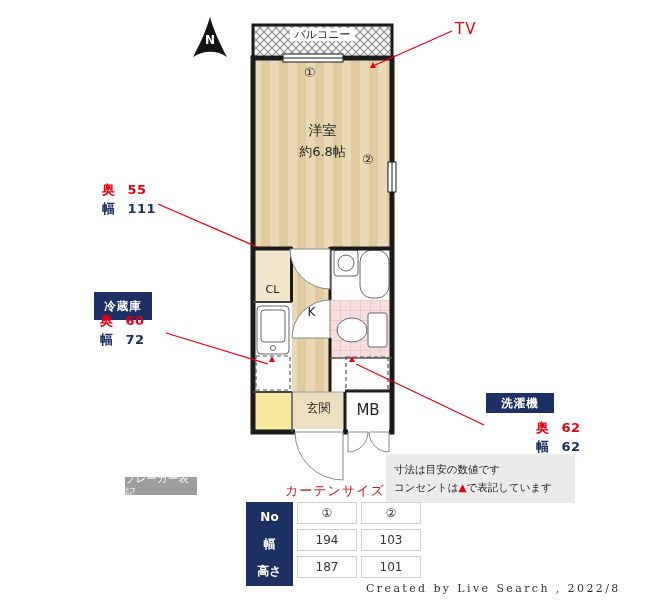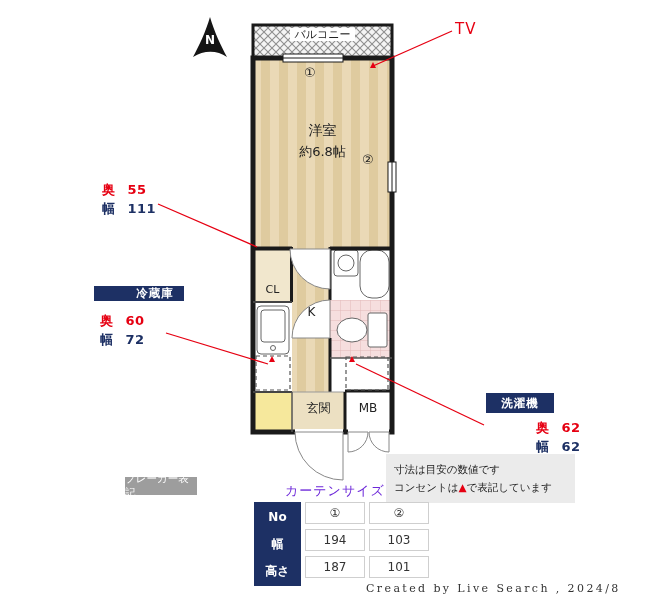--- a/index.html
+++ b/index.html
@@ -12,24 +12,24 @@
             font-size:11.5px;font-weight:bold;letter-spacing:1px;}
   .dim-line{font-size:13px;font-weight:bold;letter-spacing:0.5px;line-height:19px;white-space:nowrap;}
   .dim-line .lab{margin-right:12px;}
   .red{color:#e60012;}
   .navy{color:#1d3064;}
   .tv-label{color:#e60012;font-size:15px;letter-spacing:1px;}
   .breaker-head{background:#9d9d9d;color:#fff;font-size:10.5px;display:flex;align-items:center;justify-content:center;}
   .breaker-val{background:#fff;border:1px solid #c4c4c4;color:#e60012;font-size:16px;font-weight:bold;
                display:flex;align-items:center;justify-content:center;letter-spacing:1px;}
   .note-box{background:#ebebeb;font-size:10.5px;line-height:1.75;color:#222;padding:6px 8px;width:173px;}
-  .ct-title{font-size:13px;letter-spacing:1px;color:#6d28d9;}
+  .ct-title{font-size:13px;letter-spacing:1px;color:#b91c1c;}
   .ct-row{position:absolute;display:flex;gap:4px;}
   .ct-h{background:#1d3064;color:#fff;width:47px;height:30px;display:flex;align-items:center;justify-content:center;
-        font-size:12px;font-weight:bold;margin-left:8px;}
+        font-size:12px;font-weight:bold;}
   .ct-v{background:#fff;border:1px solid #cfcfcf;width:58px;height:20px;display:flex;align-items:center;justify-content:center;
         font-size:12px;color:#333;}
   .footer{font-family:"DejaVu Serif","Liberation Serif",serif;font-size:11px;letter-spacing:2.4px;color:#333;white-space:nowrap;}
 </style>
 </head>
 <body>
 
 <div class="canvas">
 
   <svg width="658" height="600" viewBox="0 0 658 600" class="abs" style="left:0;top:0;">
@@ -140,30 +140,30 @@
     <div>洋室</div>
     <div style="font-size:13px;">約6.8帖</div>
   </div>
 
   <div class="abs plan-label" style="left:304px;top:65px;font-size:13px;">①</div>
   <div class="abs plan-label" style="left:362px;top:152px;font-size:13px;">②</div>
 
   <div class="abs center plan-label" style="left:253px;top:283px;width:39px;font-size:11px;">CL</div>
   <div class="abs center plan-label" style="left:293px;top:305px;width:37px;font-size:12px;">K</div>
   <div class="abs center plan-label" style="left:292px;top:400px;width:53px;font-size:12px;">玄関</div>
-  <div class="abs center plan-label" style="left:346px;top:401px;width:44px;font-size:12px;">MB</div>
+  <div class="abs center plan-label" style="left:346px;top:401px;width:44px;font-size:15px;">MB</div>
 
   <div class="abs tv-label" style="left:455px;top:20px;">TV</div>
 
   <div class="abs" style="left:102px;top:180px;">
     <div class="dim-line red"><span class="lab">奥</span><span>55</span></div>
     <div class="dim-line navy"><span class="lab">幅</span><span>111</span></div>
   </div>
 
-  <div class="abs navy-box" style="left:94px;top:286px;width:58px;height:15px;padding-left:32px;">冷蔵庫</div>
+  <div class="abs navy-box" style="left:94px;top:292px;width:58px;height:28px;">冷蔵庫</div>
   <div class="abs" style="left:100px;top:311px;">
     <div class="dim-line red"><span class="lab">奥</span><span>60</span></div>
     <div class="dim-line navy"><span class="lab">幅</span><span>72</span></div>
   </div>
 
   <div class="abs navy-box" style="left:486px;top:393px;width:68px;height:20px;">洗濯機</div>
   <div class="abs" style="left:492px;top:418px;margin-left:44px;">
     <div class="dim-line red"><span class="lab">奥</span><span>62</span></div>
     <div class="dim-line navy"><span class="lab">幅</span><span>62</span></div>
   </div>
@@ -186,15 +186,15 @@
     <div class="ct-h">幅</div>
     <div class="ct-v">194</div>
     <div class="ct-v">103</div>
   </div>
   <div class="ct-row" style="left:246px;top:556px;">
     <div class="ct-h">高さ</div>
     <div class="ct-v">187</div>
     <div class="ct-v">101</div>
   </div>
 
-  <div class="abs footer" style="left:366px;top:582px;">Created by Live Search , 2024/8</div>
+  <div class="abs footer" style="left:366px;top:582px;">Created by Live Search , 2022/8</div>
 
 </div>
 
 </body></html>

